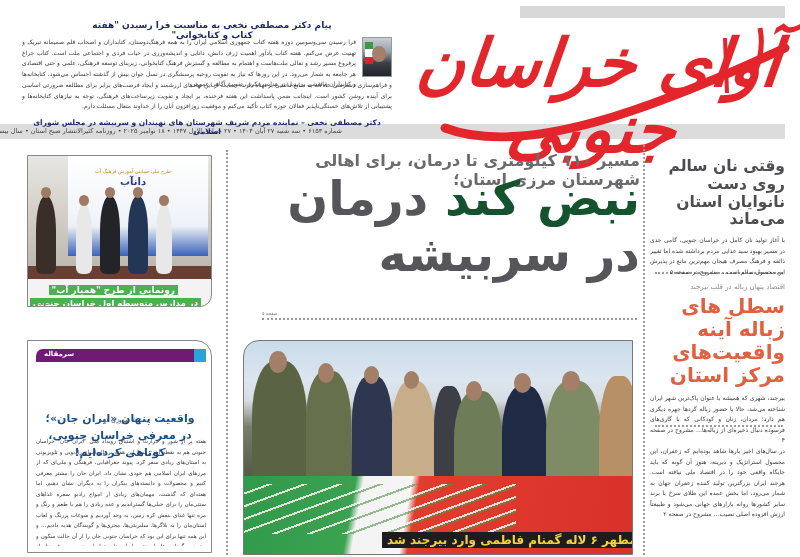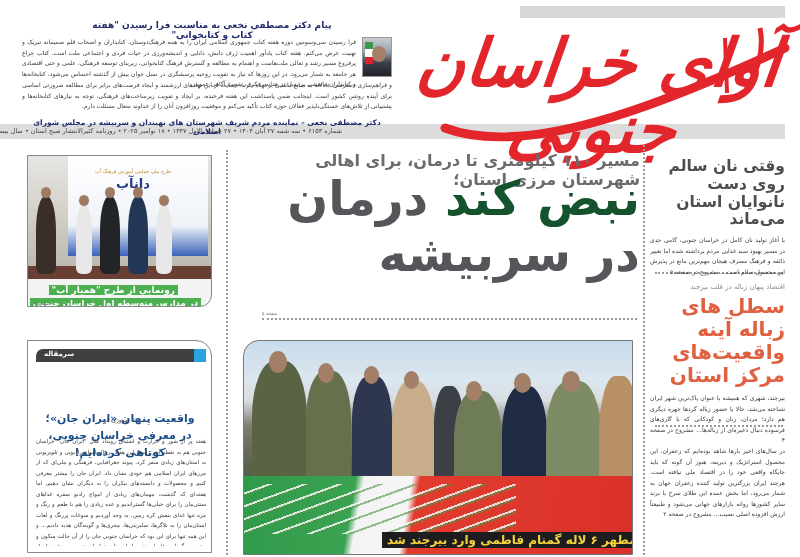--- a/index.html
+++ b/index.html
@@ -57,30 +57,30 @@
   .lp-flowers { position: absolute; left: 0; bottom: 20px; width: 70%; height: 50px;
     background: repeating-linear-gradient(160deg, rgba(255,255,255,0.0) 0 8px, rgba(245,245,245,0.85) 8px 10px, rgba(80,150,70,0.6) 10px 12px); }
   .lp-caption { position: absolute; left: 138px; bottom: 6px; background: #1d1d1f; color: #f5d23b; font-size: 12px; font-weight: bold; padding: 1px 5px; white-space: nowrap; }
 
   
   .left-photo { position: absolute; left: 27px; top: 155px; width: 185px; height: 152px; border: 1px solid #888; border-bottom-right-radius: 12px; overflow: hidden; background: #f3f3f3; }
   .left-photo .scene { position: absolute; left: 0; top: 0; width: 100%; height: 123px;
     background: linear-gradient(180deg, #e6e6e3 0%, #d7d3cc 40%, #b8b3ab 100%); }
   .left-photo .banner { position: absolute; left: 40px; top: 0; width: 140px; height: 100px; background: linear-gradient(180deg, #ffffff 0%, #eef2f8 70%, #3a63b8 100%); }
   .left-photo .banner-t { position: absolute; left: 55px; top: 12px; width: 100px; text-align: center; font-size: 5px; color: #c28a22; }
-  .left-photo .banner-n { position: absolute; left: 55px; top: 20px; width: 100px; text-align: center; font-size: 13px; font-weight: bold; color: #2b3a8a; }
+  .left-photo .banner-n { position: absolute; left: 55px; top: 20px; width: 100px; text-align: center; font-size: 10px; font-weight: bold; color: #2b3a8a; }
   .left-photo .floor { position: absolute; left: 0; top: 110px; width: 100%; height: 13px; background: #6a3f33; }
   .lp-man { position: absolute; top: 40px; width: 20px; height: 78px; border-radius: 45% 45% 6px 6px; }
   .lp-man .h { position: absolute; left: 5px; top: -9px; width: 10px; height: 11px; border-radius: 50%; background: #9f7b63; }
   .left-cap1 { position: absolute; right: 33px; top: 129px; background: #4caf50; color: #fff; font-size: 9px; font-weight: bold; padding: 0 3px; white-space: nowrap; }
   .left-cap2 { position: absolute; right: 10px; top: 142px; background: #4caf50; color: #fff; font-size: 8.5px; font-weight: bold; padding: 0 3px; white-space: nowrap; }
   .left-page { position: absolute; left: 6px; top: 145px; font-size: 4.5px; color: #777; }
 
   .editorial { position: absolute; left: 27px; top: 340px; width: 185px; height: 213px; border: 1px solid #888; border-top-right-radius: 16px; background: #fff; }
-  .ed-band { position: absolute; left: 8px; top: 8px; width: 170px; height: 13px; background: #404040; border-top-left-radius: 7px; }
+  .ed-band { position: absolute; left: 8px; top: 8px; width: 170px; height: 13px; background: #701a75; border-top-left-radius: 7px; }
   .ed-band .blue { position: absolute; right: 0; top: 0; width: 12px; height: 13px; background: #29a3dd; }
   .ed-band .label { position: absolute; left: 8px; top: 1px; font-size: 7px; color: #fff; font-weight: bold; }
   .ed-title { position: absolute; left: 6px; top: 33px; width: 172px; text-align: center; font-size: 11px; font-weight: bold; color: #1b4f8a; line-height: 17px; margin-top: 36px; }
   .ed-author { position: absolute; left: 6px; top: 75px; width: 172px; text-align: center; font-size: 6px; color: #444; }
   .ed-body { position: absolute; left: 8px; top: 95px; width: 170px; font-size: 5.6px; line-height: 10.5px; color: #3a3a3a; text-align: justify; }
 </style>
 </head>
 <body>
 
 <div class="mast-bar-top"></div>

